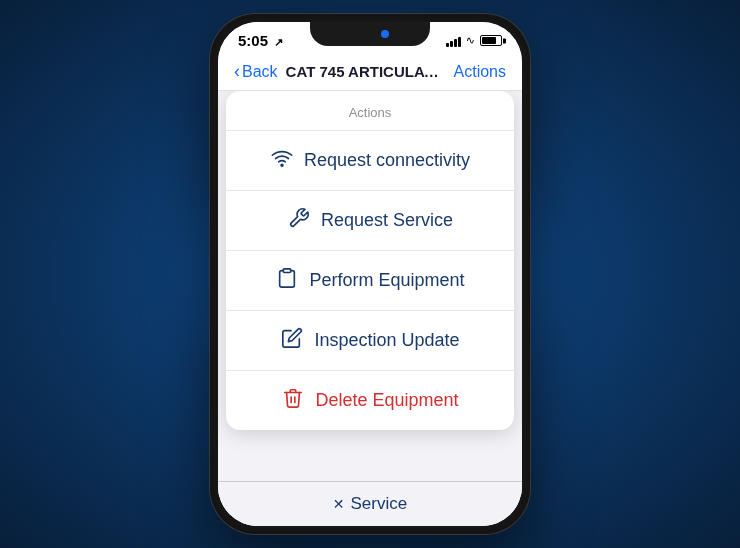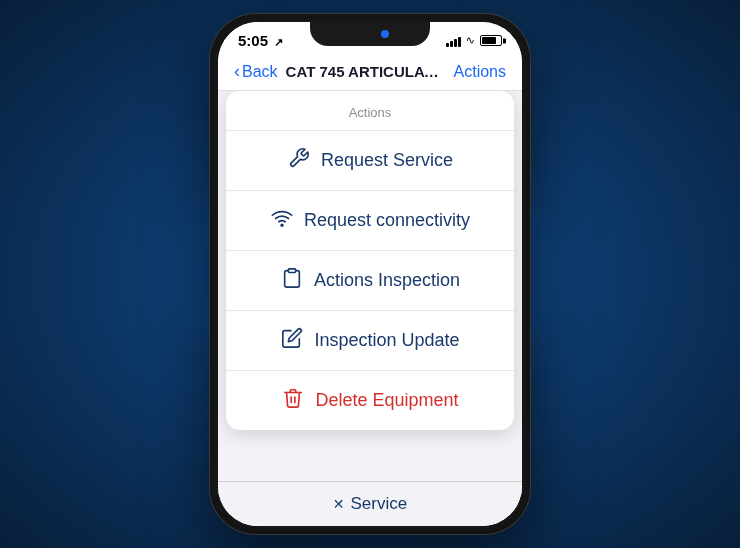--- a/index.html
+++ b/index.html
@@ -285,46 +285,46 @@
 
     <div class="content-area">
 
       <div class="action-sheet">
         <div class="sheet-title">Actions</div>
         <div class="sheet-divider"></div>
 
         <div class="sheet-item">
           <span class="sheet-item-icon">
             <svg width="22" height="22" viewBox="0 0 24 24" fill="none" stroke="#1a3a6b" stroke-width="1.8" stroke-linecap="round" stroke-linejoin="round">
-              <path d="M14.7 6.3a1 1 0 0 0 0 1.4l1.6 1.6a1 1 0 0 0 1.4 0l3.77-3.77a6 6 0 0 1-7.94 7.94l-6.91 6.91a2.12 2.12 0 0 1-3-3l6.91-6.91a6 6 0 0 1 7.94-7.94l-3.76 3.76z"></path>
-            </svg>
-          </span>
-          <span>Request Service</span>
-        </div>
-
-        <div class="sheet-item">
-          <span class="sheet-item-icon">
-            <svg width="22" height="22" viewBox="0 0 24 24" fill="none" stroke="#1a3a6b" stroke-width="1.8" stroke-linecap="round" stroke-linejoin="round">
               <path d="M5 12.55a11 11 0 0 1 14.08 0"></path>
               <path d="M1.42 9a16 16 0 0 1 21.16 0"></path>
               <path d="M8.53 16.11a6 6 0 0 1 6.95 0"></path>
               <circle cx="12" cy="20" r="1" fill="#1a3a6b"></circle>
             </svg>
           </span>
           <span>Request connectivity</span>
         </div>
 
         <div class="sheet-item">
           <span class="sheet-item-icon">
             <svg width="22" height="22" viewBox="0 0 24 24" fill="none" stroke="#1a3a6b" stroke-width="1.8" stroke-linecap="round" stroke-linejoin="round">
+              <path d="M14.7 6.3a1 1 0 0 0 0 1.4l1.6 1.6a1 1 0 0 0 1.4 0l3.77-3.77a6 6 0 0 1-7.94 7.94l-6.91 6.91a2.12 2.12 0 0 1-3-3l6.91-6.91a6 6 0 0 1 7.94-7.94l-3.76 3.76z"></path>
+            </svg>
+          </span>
+          <span>Request Service</span>
+        </div>
+
+        <div class="sheet-item">
+          <span class="sheet-item-icon">
+            <svg width="22" height="22" viewBox="0 0 24 24" fill="none" stroke="#1a3a6b" stroke-width="1.8" stroke-linecap="round" stroke-linejoin="round">
               <path d="M16 4h2a2 2 0 0 1 2 2v14a2 2 0 0 1-2 2H6a2 2 0 0 1-2-2V6a2 2 0 0 1 2-2h2"></path>
               <rect x="8" y="2" width="8" height="4" rx="1" ry="1"></rect>
             </svg>
           </span>
-          <span>Actions Inspection</span>
+          <span>Perform Equipment</span>
         </div>
 
         <div class="sheet-item">
           <span class="sheet-item-icon">
             <svg width="22" height="22" viewBox="0 0 24 24" fill="none" stroke="#1a3a6b" stroke-width="1.8" stroke-linecap="round" stroke-linejoin="round">
               <path d="M11 4H4a2 2 0 0 0-2 2v14a2 2 0 0 0 2 2h14a2 2 0 0 0 2-2v-7"></path>
               <path d="M18.5 2.5a2.121 2.121 0 0 1 3 3L12 15l-4 1 1-4 9.5-9.5z"></path>
             </svg>
           </span>
           <span>Inspection Update</span>

